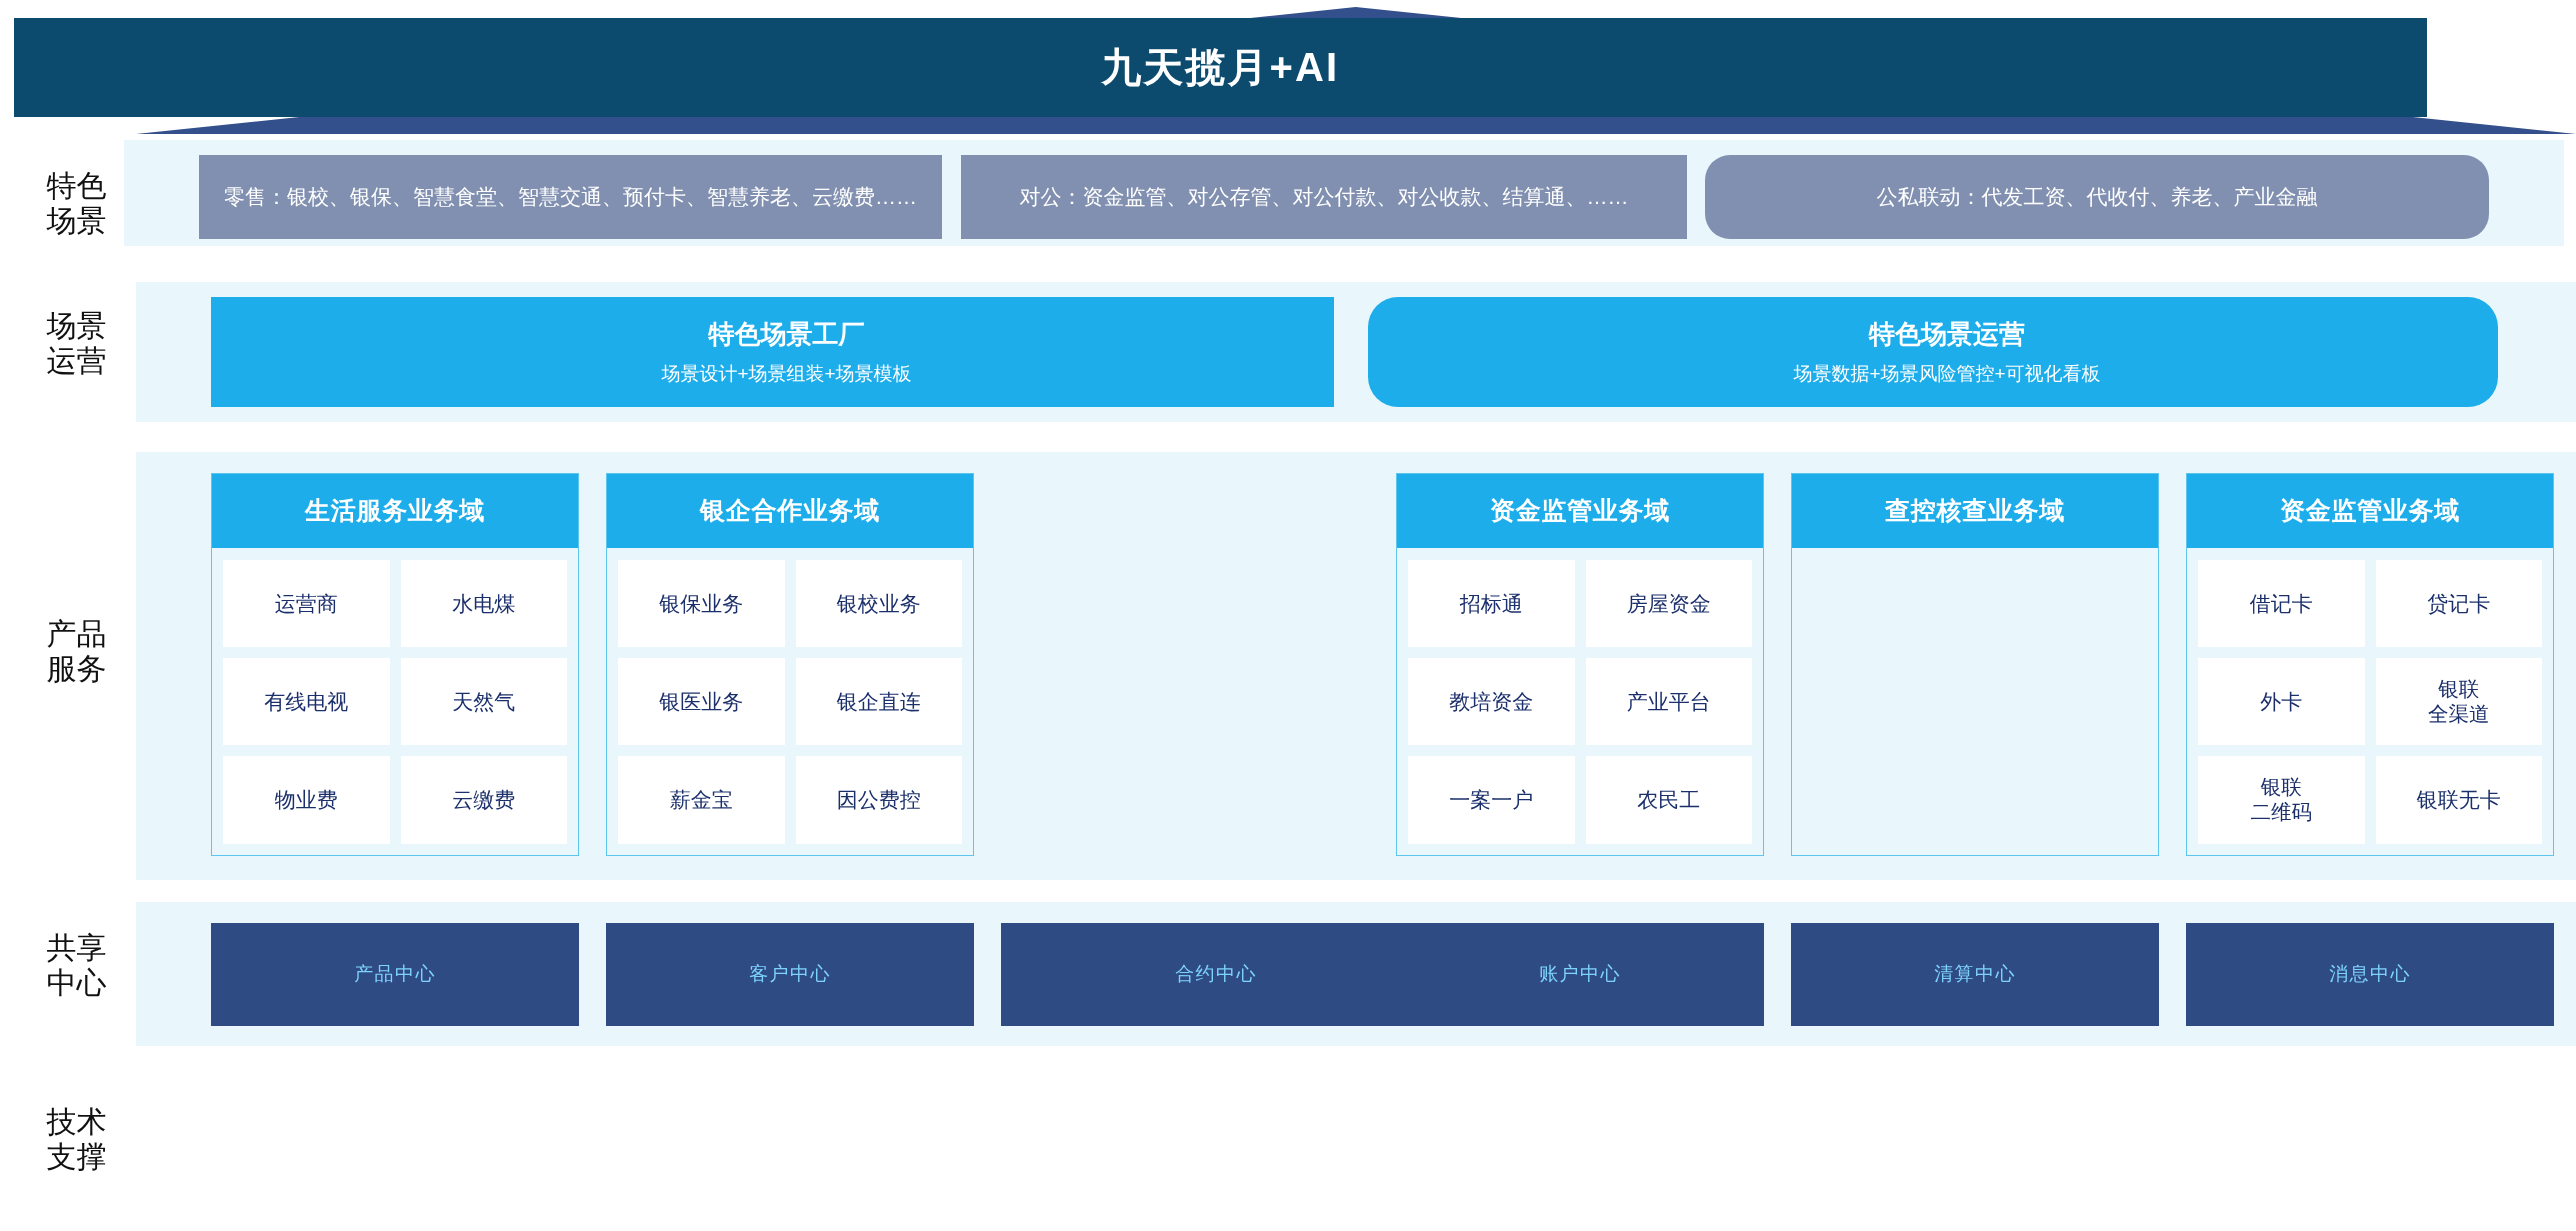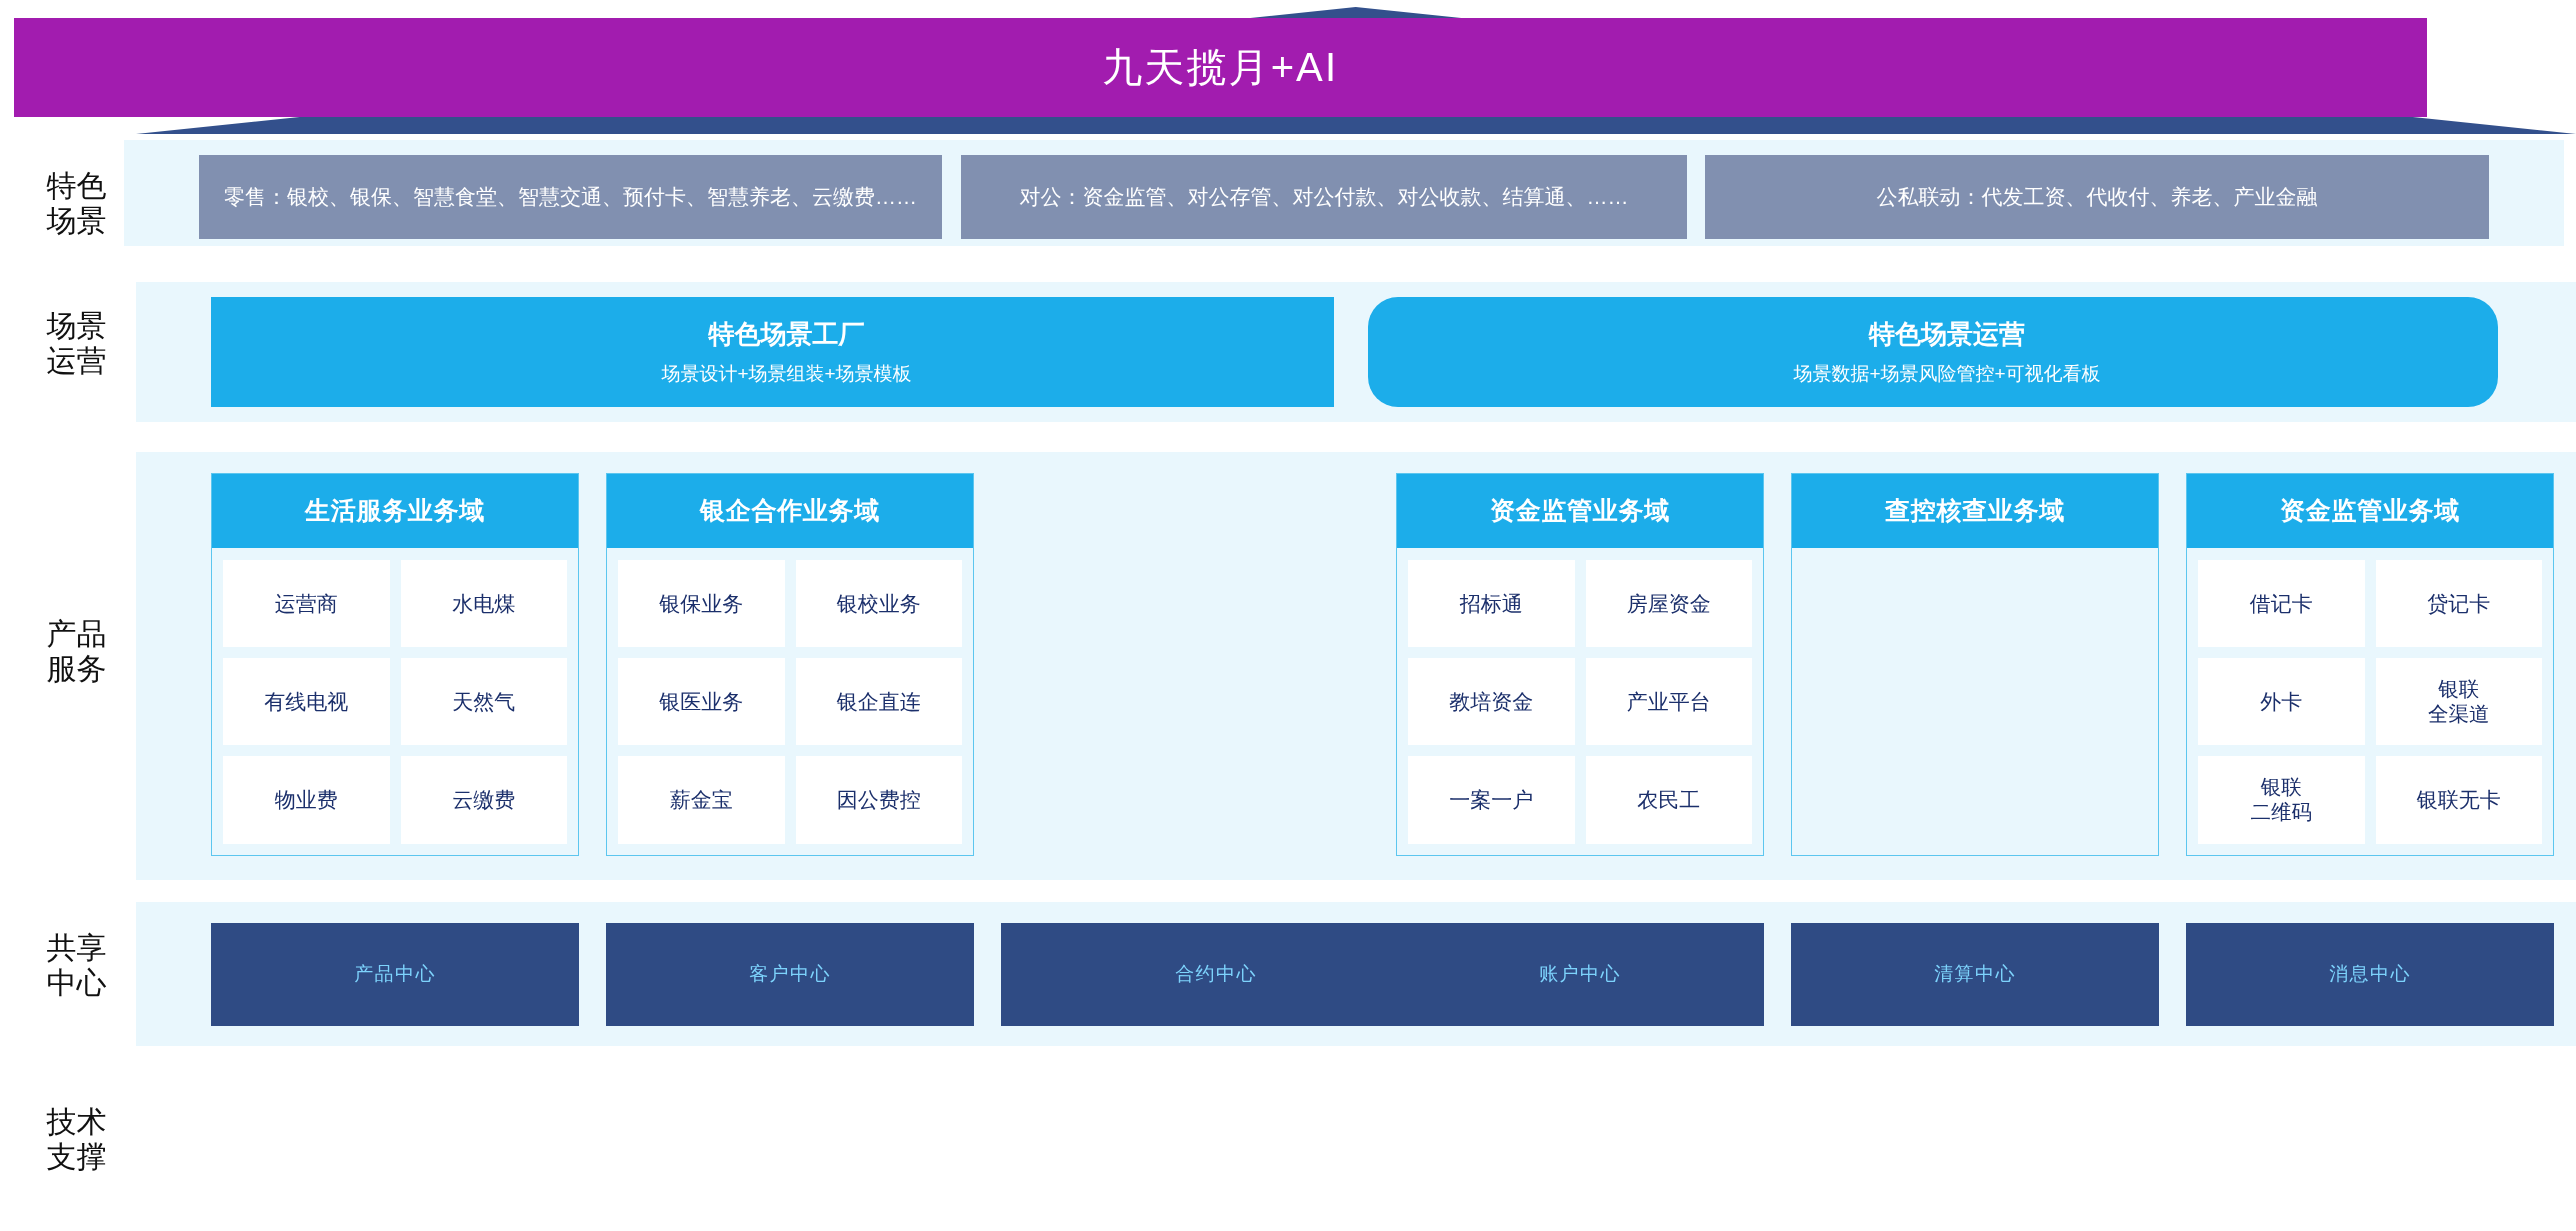--- a/index.html
+++ b/index.html
@@ -31,21 +31,21 @@
   
   .scene-row { left:124px; top:140px; width:2440px; height:106px; }
   .scene-box {
     position:absolute; top:15px; height:84px;
     background:#8190b0; color:#fff;
     display:flex; align-items:center; justify-content:center; text-align:center;
     font-size:21px; line-height:1.42; padding:2.7px 11px; font-weight:400;
   }
   .sb1 { left:75px; width:743px; }
   .sb2 { left:837px; width:726px; }
-  .sb3 { left:1581px; width:784px; }
+  .sb3 { left:1581px; width:784px;border-radius:25px; }
 
   
   .ops-row { left:136px; top:282px; width:2440px; height:140px; }
   .ops-box {
     position:absolute; top:15px; height:110px; background:#1cadea; color:#fff;
     display:flex; flex-direction:column; align-items:center; justify-content:center;padding-left:28px;
   }
   .ops-box .t1 { font-size:26px; font-weight:bold; margin-bottom:8.2px; }
   .ops-box .t2 { font-size:19px; font-weight:400; }
   .ob1 { left:75px; width:1123px; }
@@ -79,23 +79,23 @@
   .share-box {
     position:absolute; top:20.5px; height:103px; background:#2f4b84; color:#7dd3fc;
     display:flex; align-items:center; justify-content:center;
     font-size:19px; font-weight:400; letter-spacing:1.4px;
   }
 
   
   .tech-row { left:136px; top:1075px; width:2440px; height:144px; background:#fff; }
   .tech-bar {
     position:absolute; left:13.7px; top:18px; width:2413px; height:99px;
-    background:#a21caf; color:#fff;
+    background:#0c4a6e; color:#fff;
     display:flex; align-items:center; justify-content:center;
-    font-size:40px; font-weight:normal; letter-spacing:2.1px;
+    font-size:40px; font-weight:bold; letter-spacing:2.1px;
   }
 </style>
 </head>
 <body>
 
 <div id="stage">
 
   <div class="roof-wrap">
     <svg class="roof-svg" viewBox="0 0 3565 185" preserveAspectRatio="none">
       <polygon points="0,185 1782,0 3565,185" fill="#33508c"></polygon>

